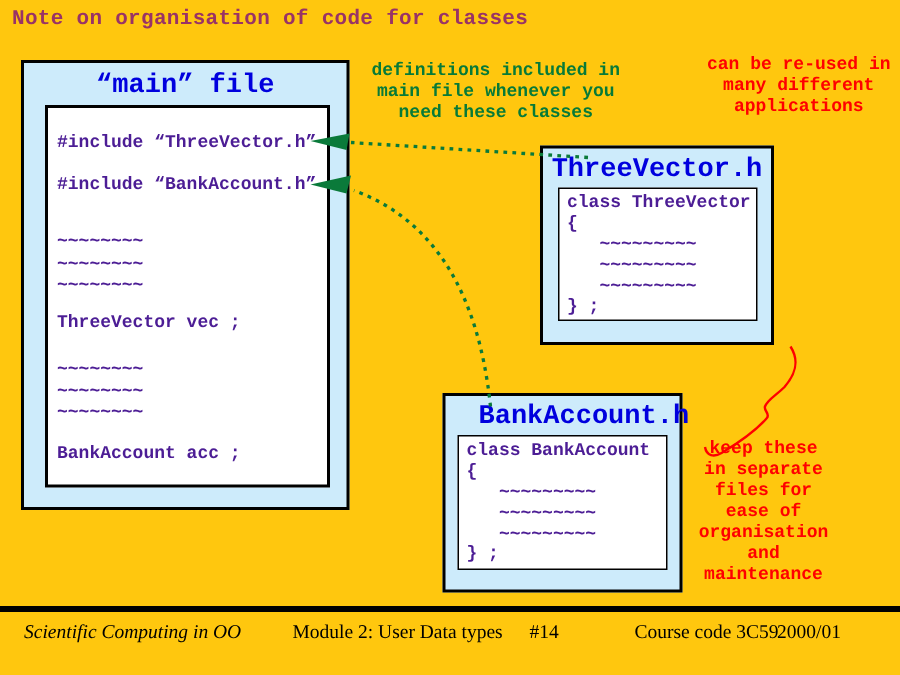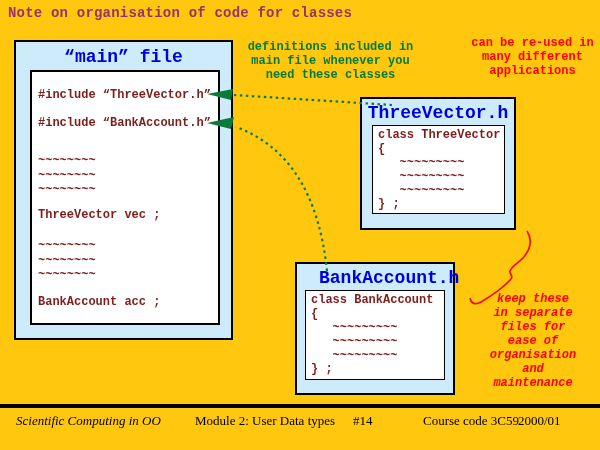--- a/index.html
+++ b/index.html
@@ -17,21 +17,21 @@
     position:absolute; background:#CDEBFB; border:2px solid #000; box-sizing:border-box;
   }
   .box-label{
     position:absolute; font-size:18px; color:#0000DE; text-align:center; white-space:pre;
   }
   .whitebox{
     position:absolute; background:#FFFFFF; border:2px solid #000; box-sizing:border-box;
   }
   .whitebox.thin{ border-width:1.5px; }
   .code{
-    position:absolute; font-size:12px; color:#7f1d1d; white-space:pre; line-height:12px;
+    position:absolute; font-size:12px; color:#4c1d95; white-space:pre; line-height:12px;
   }
   .note{
     position:absolute; font-size:12px; line-height:14px; text-align:center; white-space:pre-line;
   }
   .note.green{ color:#077A38; }
   .note.red{ color:#FF0000; }
   .overlay{ position:absolute; left:0; top:0; pointer-events:none; }
   .footer-rule{
     position:absolute; left:0; top:404px; width:600px; height:4px; background:#000;
   }
@@ -81,21 +81,21 @@
   <div class="code" style="left:311px;top:336px;">   ~~~~~~~~~</div>
   <div class="code" style="left:311px;top:350px;">   ~~~~~~~~~</div>
   <div class="code" style="left:311px;top:363px;">} ;</div>
 
   <div class="note green" style="left:233px;top:40px;width:195px;">definitions included in
 main file whenever you
 need these classes</div>
   <div class="note red" style="left:460px;top:36px;width:145px;">can be re-used in
 many different
 applications</div>
-  <div class="note red" style="left:468px;top:292px;width:130px;font-style:italic;">keep these
+  <div class="note red" style="left:444px;top:292px;width:130px;">keep these
 in separate
 files for
 ease of
 organisation
 and
 maintenance</div>
 
   <svg class="overlay" width="600" height="450" viewBox="0 0 600 450">
     <path d="M392,105 L234,95" stroke="#0A7A3A" stroke-width="2.2" stroke-dasharray="2.5 3.5" fill="none"></path>
     <polygon points="207,94 233,89 231,100" fill="#0A7A3A"></polygon>

